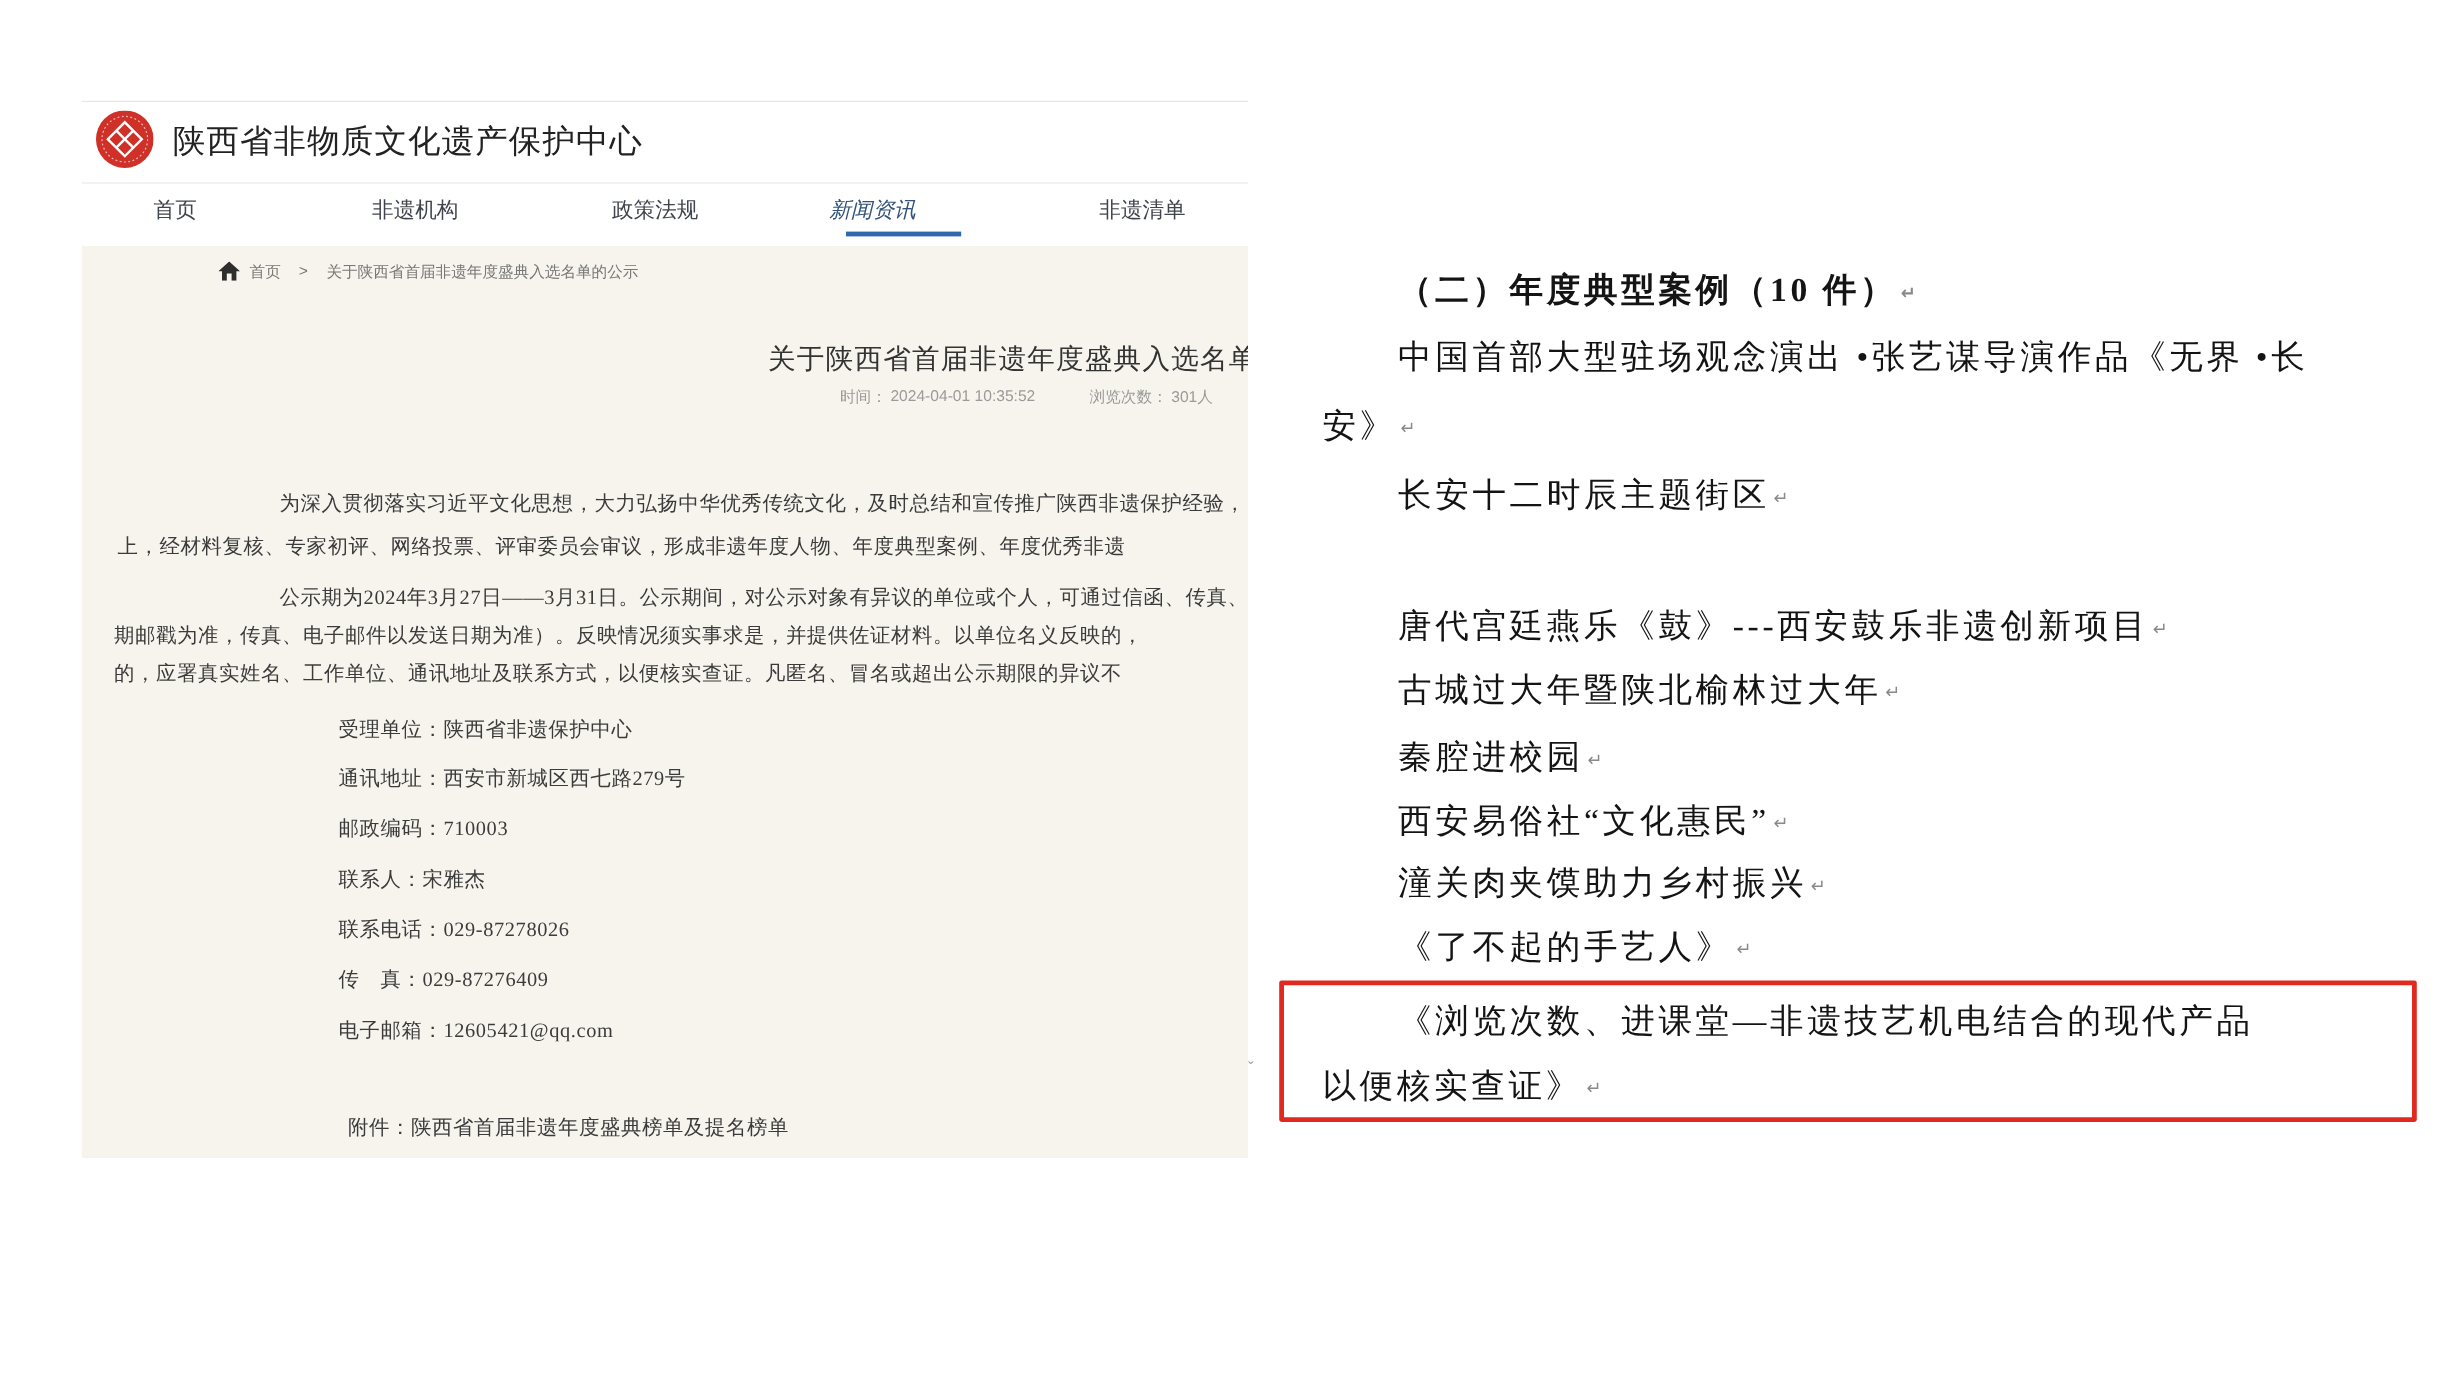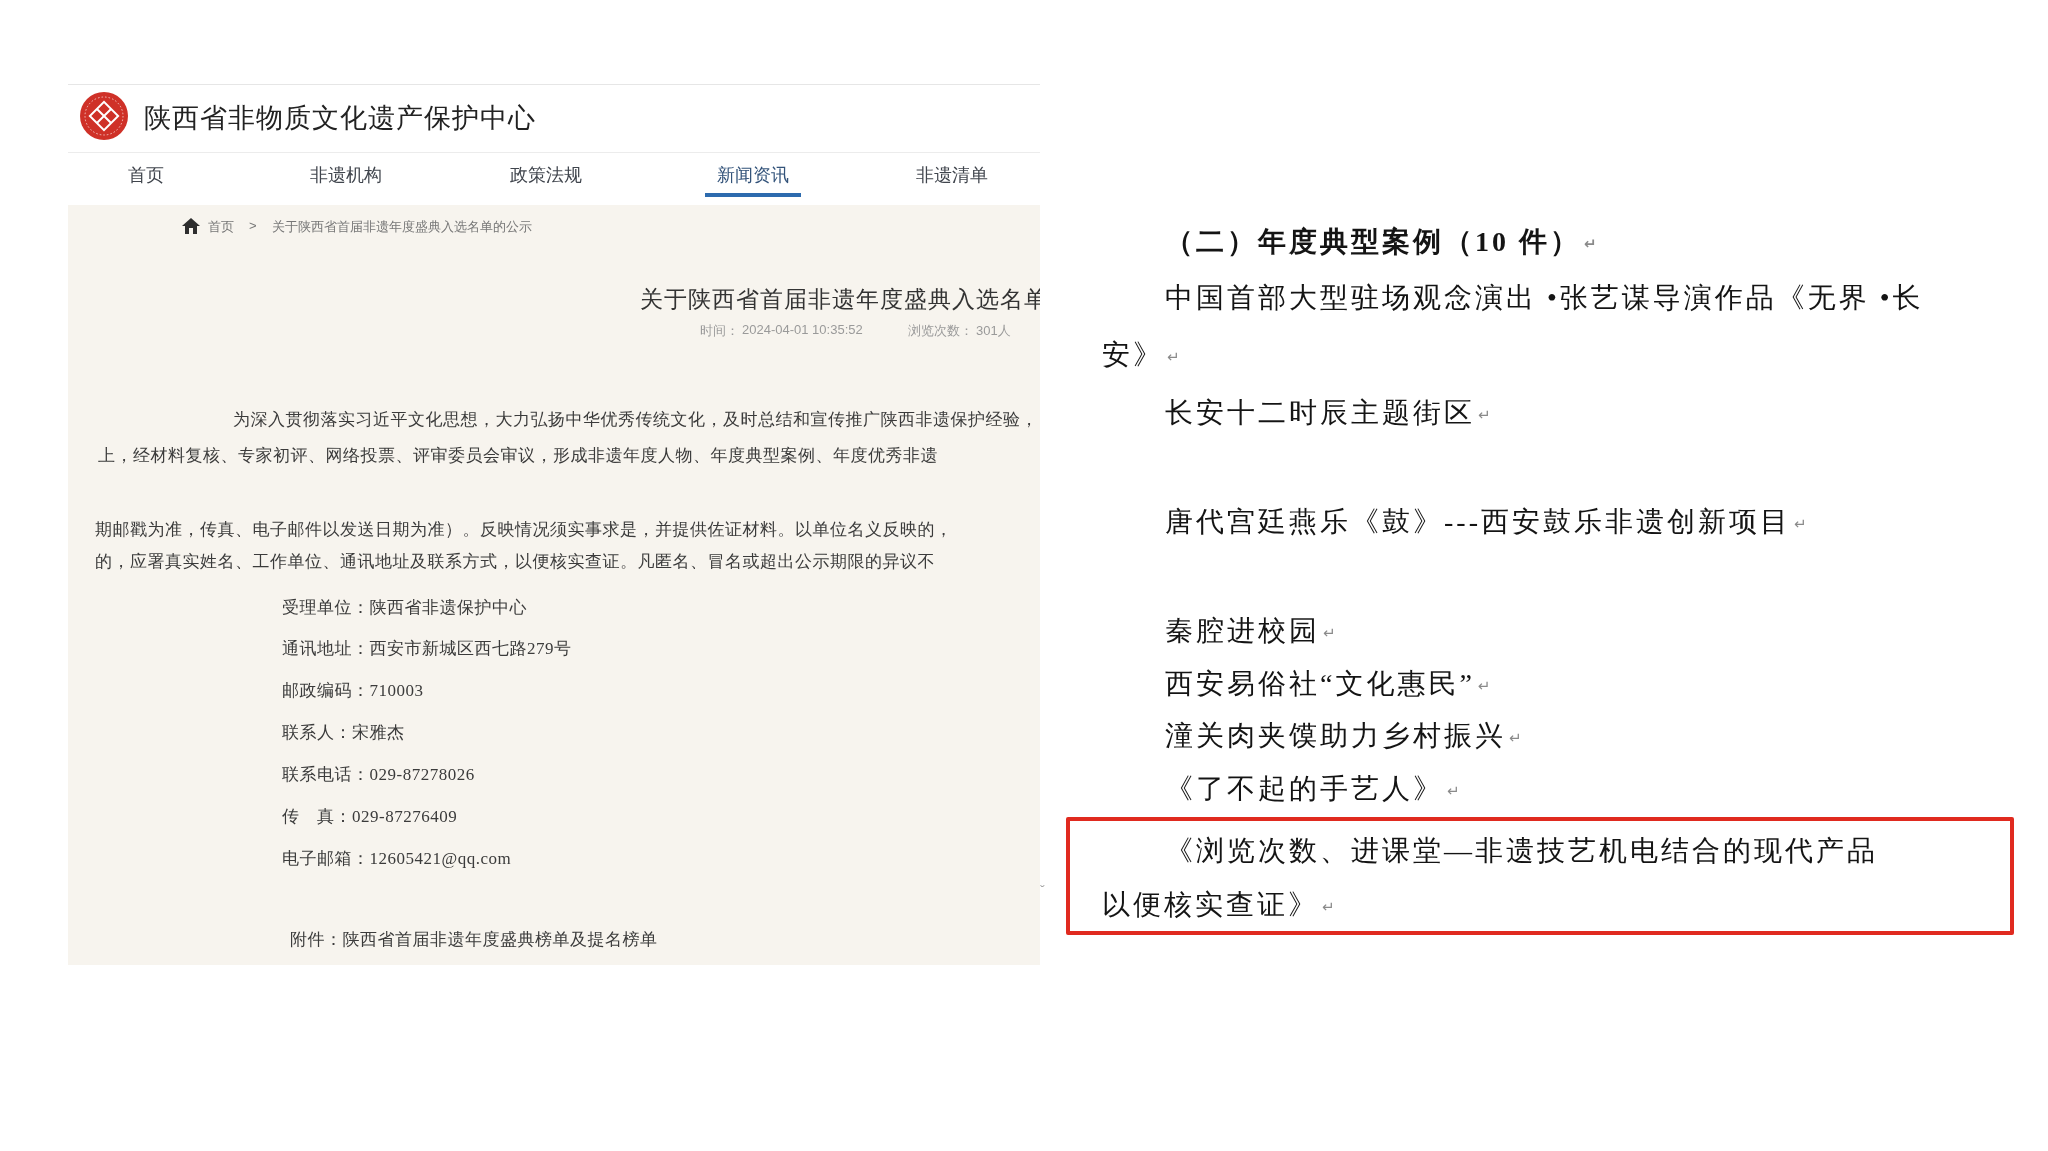--- a/index.html
+++ b/index.html
@@ -84,21 +84,21 @@
           <path d="M24 14 L24 34 M14 24 L34 24"></path>
         </g>
       </svg>
     </div>
     <div class="site-title">陕西省非物质文化遗产保护中心</div>
     <div class="headline"></div>
 
     <div class="nav-item" style="left:78px">首页</div>
     <div class="nav-item" style="left:278px">非遗机构</div>
     <div class="nav-item" style="left:478px">政策法规</div>
-    <div class="nav-item" style="left:685px; color:#33537a;">新闻资讯</div>
+    <div class="nav-item" style="left:659px; color:#33537a;font-style:italic;">新闻资讯</div>
     <div class="nav-item" style="left:884px">非遗清单</div>
     <div class="nav-underline" style="background:#2d6bae"></div>
 
     <div class="content"></div>
 
     <div class="home-icon">
       <svg viewBox="0 0 18 16" width="18" height="16">
         <path d="M9 0 L18 8 L15 8 L15 16 L11 16 L11 10 L7 10 L7 16 L3 16 L3 8 L0 8 Z" fill="#2e2e2e"></path>
       </svg>
     </div>
@@ -107,20 +107,21 @@
     <span class="crumb" style="left:204px">关于陕西省首届非遗年度盛典入选名单的公示</span>
 
     <div class="art-title">关于陕西省首届非遗年度盛典入选名单的公示</div>
     <span class="meta" style="left:632px">时间：</span>
     <span class="meta" style="left:674px">2024-04-01 10:35:52</span>
     <span class="meta" style="left:840px">浏览次数：</span>
     <span class="meta" style="left:908px">301人</span>
 
     <div class="bodyline" style="left:30px;  top:384px">上，经材料复核、专家初评、网络投票、评审委员会审议，形成非遗年度人物、年度典型案例、年度优秀非遗</div>
     <div class="bodyline" style="left:165px; top:348px">为深入贯彻落实习近平文化思想，大力弘扬中华优秀传统文化，及时总结和宣传推广陕西非遗保护经验，</div>
+    <div class="bodyline" style="left:165px; top:426px">公示期为2024年3月27日——3月31日。公示期间，对公示对象有异议的单位或个人，可通过信函、传真、</div>
     <div class="bodyline" style="left:27px;  top:458px">期邮戳为准，传真、电子邮件以发送日期为准）。反映情况须实事求是，并提供佐证材料。以单位名义反映的，</div>
     <div class="bodyline" style="left:27px;  top:490px">的，应署真实姓名、工作单位、通讯地址及联系方式，以便核实查证。凡匿名、冒名或超出公示期限的异议不</div>
 
     <div class="bodyline" style="left:214px; top:536px">受理单位：陕西省非遗保护中心</div>
     <div class="bodyline" style="left:214px; top:577px">通讯地址：西安市新城区西七路279号</div>
     <div class="bodyline" style="left:214px; top:619px">邮政编码：710003</div>
     <div class="bodyline" style="left:214px; top:661px">联系人：宋雅杰</div>
     <div class="bodyline" style="left:214px; top:703px">联系电话：029-87278026</div>
     <div class="bodyline" style="left:214px; top:745px">传　真：029-87276409</div>
     <div class="bodyline" style="left:214px; top:787px">电子邮箱：12605421@qq.com</div>
@@ -130,20 +131,21 @@
 
   <div class="doc">
 
     <div class="doc-line doc-heading" style="left:125px; top:8px"><span>（二）年度典型案例（10 件）</span><span class="pmark">↵</span></div>
 
     <div class="doc-line" style="left:125px; top:64px">中国首部大型驻场观念演出 •张艺谋导演作品《无界 •长</div>
     <div class="doc-line" style="left:62px;  top:121px"><span>安》</span><span class="pmark">↵</span></div>
 
     <div class="doc-line" style="left:125px; top:179px"><span>长安十二时辰主题街区</span><span class="pmark">↵</span></div>
     <div class="doc-line" style="left:125px; top:288px"><span>唐代宫廷燕乐《鼓》---西安鼓乐非遗创新项目</span><span class="pmark">↵</span></div>
+    <div class="doc-line" style="left:125px; top:341px"><span>古城过大年暨陕北榆林过大年</span><span class="pmark">↵</span></div>
     <div class="doc-line" style="left:125px; top:397px"><span>秦腔进校园</span><span class="pmark">↵</span></div>
     <div class="doc-line" style="left:125px; top:450px"><span>西安易俗社“文化惠民”</span><span class="pmark">↵</span></div>
     <div class="doc-line" style="left:125px; top:502px"><span>潼关肉夹馍助力乡村振兴</span><span class="pmark">↵</span></div>
     <div class="doc-line" style="left:125px; top:555px"><span>《了不起的手艺人》</span><span class="pmark">↵</span></div>
 
     <div class="redbox"></div>
     <div class="stray-mark">ˇ</div>
 
     <div class="doc-line" style="left:125px; top:617px">《浏览次数、进课堂—非遗技艺机电结合的现代产品</div>
     <div class="doc-line" style="left:62px;  top:671px"><span>以便核实查证》</span><span class="pmark">↵</span></div>

